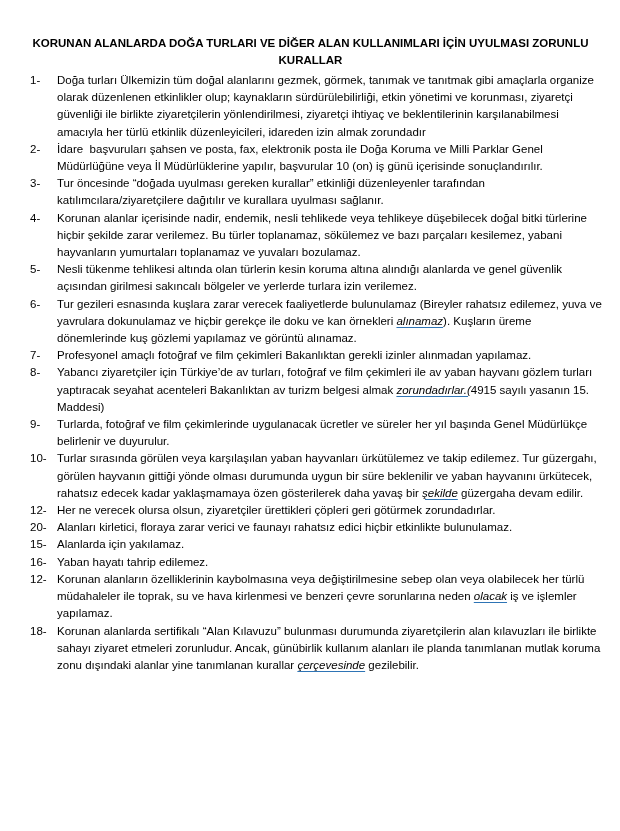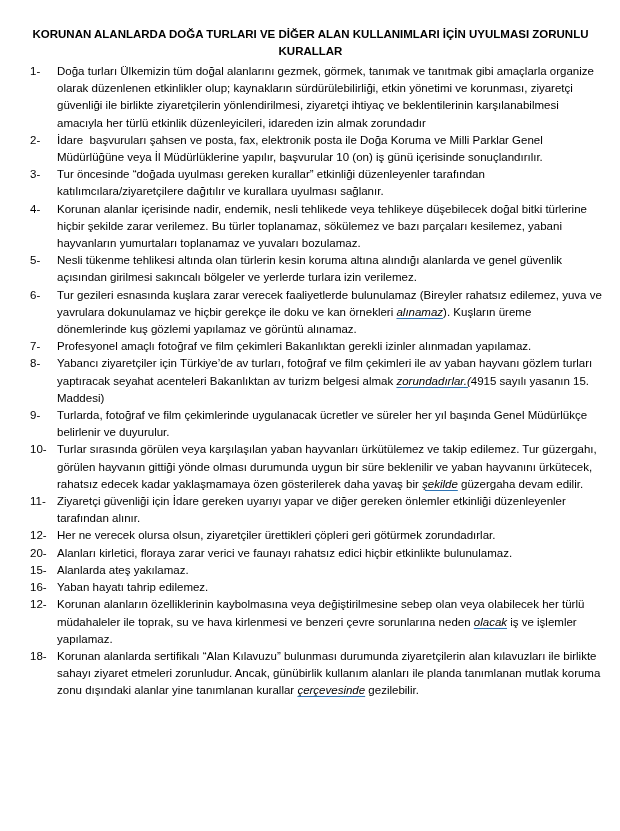--- a/index.html
+++ b/index.html
@@ -18,20 +18,21 @@
     padding: 26px 16px 10px 17px;
   }
   .title {
     display: flex;
     flex-direction: column;
     align-items: center;
     font-weight: bold;
     font-size: 11.5px;
     line-height: 17px;
     margin-bottom: 3px;
+    margin-top: 9px;
   }
   .title-line { white-space: nowrap; }
   .rules { padding-left: 13px; }
   .rule {
     display: flex;
     font-size: 11.5px;
     line-height: 17.2px;
   }
   .num { flex: 0 0 27px; }
   .txt { flex: 1; white-space: pre-wrap; }
@@ -92,34 +93,30 @@
       </div>
       <div class="rule">
         <span class="num">9-</span>
         <span class="txt"><span class="seg-normal">Turlarda, fotoğraf ve film çekimlerinde uygulanacak ücretler ve süreler her yıl başında Genel Müdürlükçe belirlenir ve duyurulur.</span></span>
       </div>
       <div class="rule">
         <span class="num">10-</span>
         <span class="txt"><span class="seg-normal">Turlar sırasında görülen veya karşılaşılan yaban hayvanları ürkütülemez ve takip edilemez. Tur güzergahı, görülen hayvanın gittiği yönde olması durumunda uygun bir süre beklenilir ve yaban hayvanını ürkütecek, rahatsız edecek kadar yaklaşmamaya özen gösterilerek daha yavaş bir </span><span class="seg-underline">şekilde</span><span class="seg-normal"> güzergaha devam edilir.</span></span>
       </div>
       <div class="rule">
-        <span class="num">11-</span>
-        <span class="txt"><span class="seg-normal">Ziyaretçi güvenliği için İdare gereken uyarıyı yapar ve diğer gereken önlemler etkinliği düzenleyenler </span><span class="seg-squiggle">tarafından</span><span class="seg-normal"> alınır.</span></span>
-      </div>
-      <div class="rule">
         <span class="num">12-</span>
         <span class="txt"><span class="seg-normal">Her ne verecek olursa olsun, ziyaretçiler ürettikleri çöpleri geri götürmek zorundadırlar.</span></span>
       </div>
       <div class="rule">
         <span class="num">20-</span>
         <span class="txt"><span class="seg-normal">Alanları kirletici, floraya zarar verici ve faunayı rahatsız edici hiçbir etkinlikte bulunulamaz.</span></span>
       </div>
       <div class="rule">
         <span class="num">15-</span>
-        <span class="txt"><span class="seg-normal">Alanlarda ateş yakılamaz.</span></span>
+        <span class="txt"><span class="seg-normal">Alanlarda için yakılamaz.</span></span>
       </div>
       <div class="rule">
         <span class="num">16-</span>
         <span class="txt"><span class="seg-normal">Yaban hayatı tahrip edilemez.</span></span>
       </div>
       <div class="rule">
         <span class="num">12-</span>
         <span class="txt"><span class="seg-normal">Korunan alanların özelliklerinin kaybolmasına veya değiştirilmesine sebep olan veya olabilecek her türlü müdahaleler ile toprak, su ve hava kirlenmesi ve benzeri çevre sorunlarına neden </span><span class="seg-underline">olacak</span><span class="seg-normal"> iş ve işlemler yapılamaz.</span></span>
       </div>
       <div class="rule">

